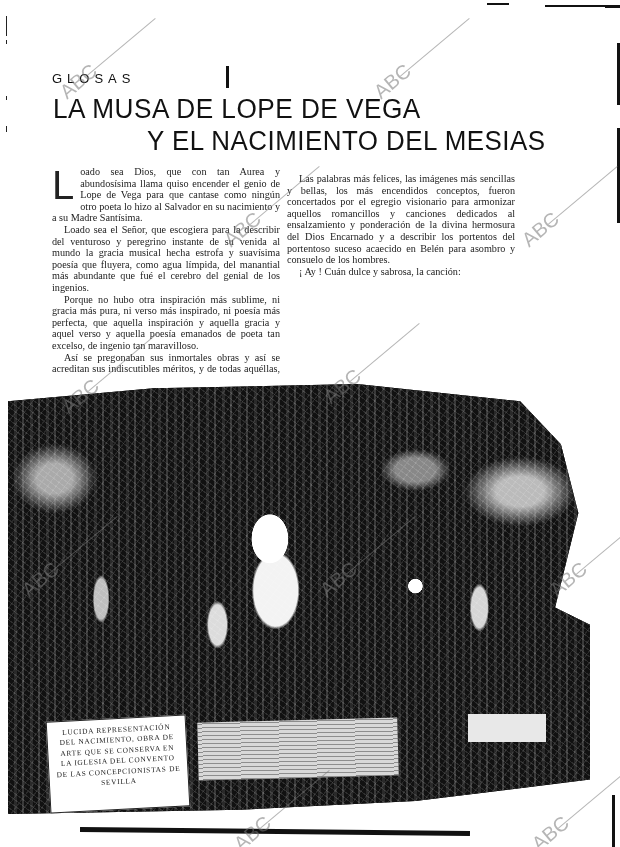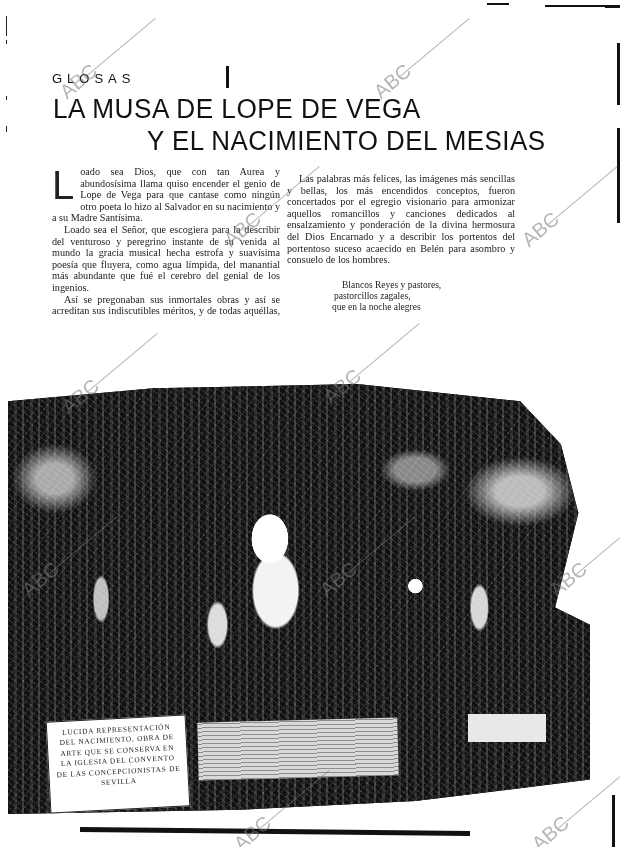--- a/index.html
+++ b/index.html
@@ -105,30 +105,27 @@
 <div class="section-label">GLOSAS</div>
 <div class="section-mark"></div>
 <h1 class="headline line1">LA MUSA DE LOPE DE VEGA</h1>
 <h1 class="headline line2">Y EL NACIMIENTO DEL MESIAS</h1>
 
 <div class="col col-left">
   <p class="first">
     <span class="dropcap">L</span><span>oado sea Dios, que con tan Aurea y abundosísima llama quiso encender el genio de Lope de Vega para que cantase como ningún otro poeta lo hizo al Salvador en su nacimiento y a su Madre Santísima.</span>
   </p>
   <p>Loado sea el Señor, que escogiera para la describir del venturoso y peregrino instante de su venida al mundo la gracia musical hecha estrofa y suavísima poesía que fluyera, como agua límpida, del manantial más abundante que fué el cerebro del genial de los ingenios.</p>
+  <p>Porque no hubo otra inspiración más sublime, ni gracia más pura, ni verso más inspirado, ni poesía más perfecta, que aquella inspiración y aquella gracia y aquel verso y aquella poesía emanados de poeta tan excelso, de ingenio tan maravilloso.</p>
   <p style="height:23px;overflow:hidden">Así se pregonaban sus inmortales obras y así se acreditan sus indiscutibles méritos, y de todas aquéllas, las más preciosas poesías que dedicó a cantar el prodigio de Belén y la gloria del Nacimiento del Mesías esperado.</p>
 </div>
 
 <div class="col col-right">
   <p>Las palabras más felices, las imágenes más sencillas y bellas, los más encendidos conceptos, fueron concertados por el egregio visionario para armonizar aquellos romancillos y canciones dedicados al ensalzamiento y ponderación de la divina hermosura del Dios Encarnado y a describir los portentos del portentoso suceso acaecido en Belén para asombro y consuelo de los hombres.</p>
-  <div class="verse">
-    <div>Blancos Reyes y pastores,</div>
-    <div>pastorcillos zagales,</div>
-    <div>que en la noche alegres</div>
-  </div>
+  <p>¡ Ay ! Cuán dulce y sabrosa, la canción:</p>
 </div>
 
 <div class="photo">
   <div class="photo-noise"></div>
   <div class="photo-sign-mid"></div>
   <div class="photo-sign-right"></div>
 </div>
 <div class="caption-box">Lucida representación del Nacimiento, obra de arte que se conserva en la iglesia del Convento de las Concepcionistas de Sevilla</div>
 <div class="bottom-rule"></div>
 <div class="bottom-edge"></div>

